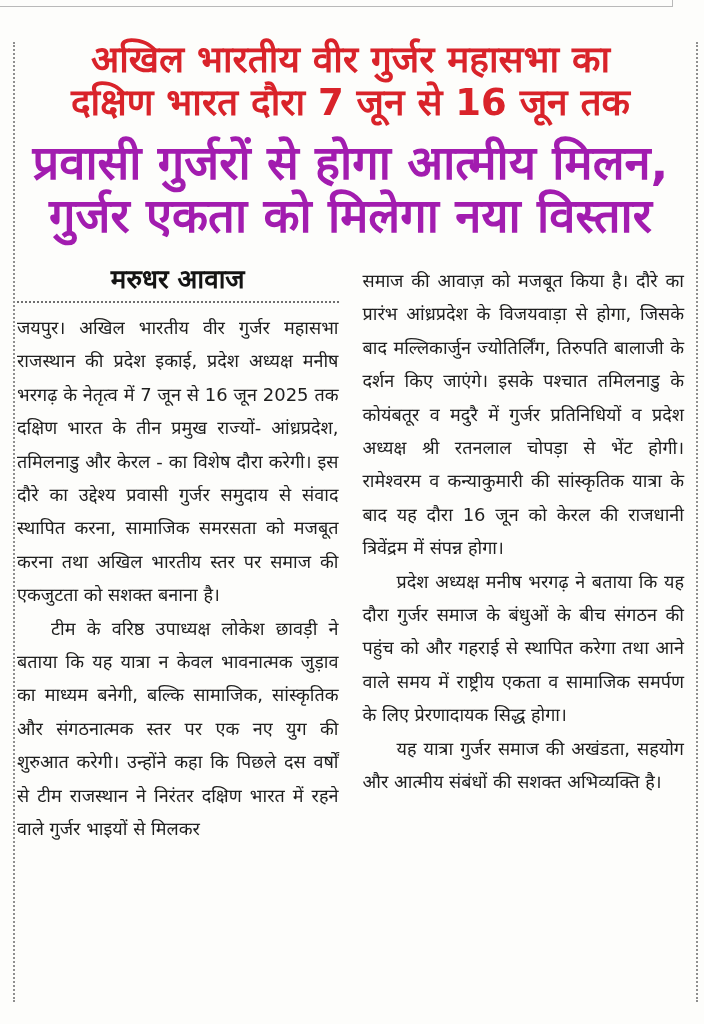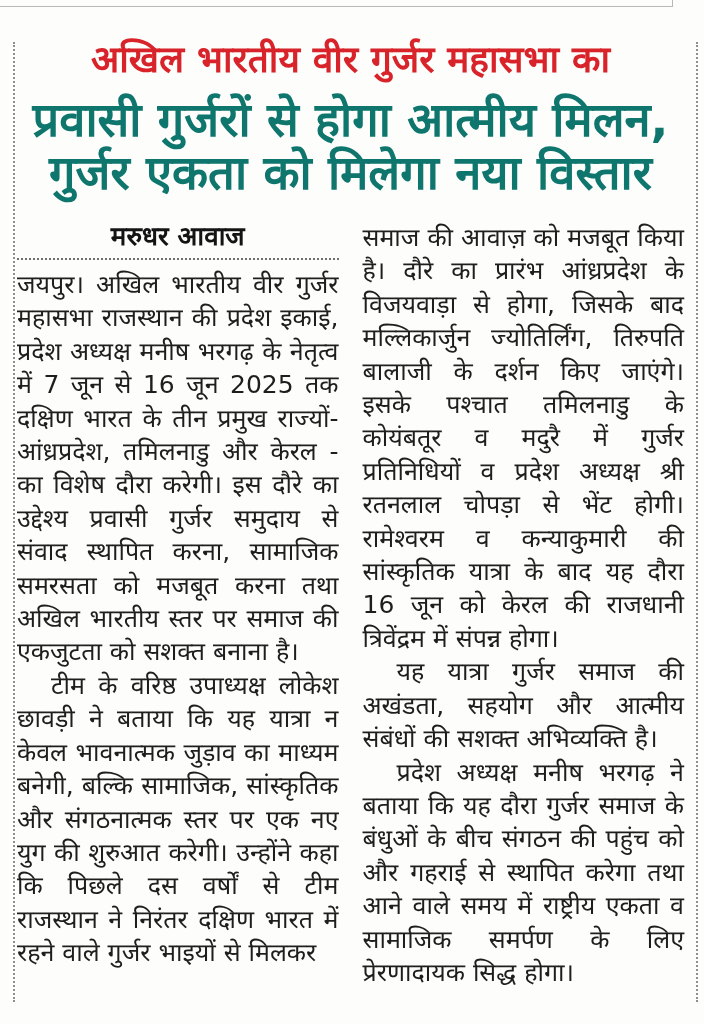--- a/index.html
+++ b/index.html
@@ -48,21 +48,21 @@
     font-weight: bold;
     color: var(--kicker-red, #d9232a);
     font-size: 37px;
     line-height: 43px;
     letter-spacing: 0px;
   }
   .headline {
     margin-top: 12px;
     text-align: center;
     font-weight: bold;
-    color: #0f766e;
+    color: #a21caf;
     font-size: 47px;
     line-height: 53px;
   }
 
   .columns {
     display: flex;
     gap: 24px;
     margin-top: 22px;
   }
   .col {
@@ -78,21 +78,21 @@
     color: #141414;
     padding-bottom: 7px;
   }
   .byline-rule {
     border-bottom: 2px dotted #6f6f6f;
     margin-bottom: 8px;
   }
 
   .body-text p {
     margin: 0;
-    font-size: 25px;
+    font-size: 18px;
     line-height: 33.4px;
     text-align: justify;
     color: #1e1e1e;
   }
   .body-text p.indent {
     text-indent: 34px;
   }
   .dateline {
     font-weight: normal;
   }
@@ -102,37 +102,38 @@
 
 <div class="top-hairline"></div>
 <div class="top-hairline-stub"></div>
 <div class="edge-rule left"></div>
 <div class="edge-rule right"></div>
 
 <div class="clip">
 
   <div class="kicker">
     <div>अखिल भारतीय वीर गुर्जर महासभा का</div>
+    <div>दक्षिण भारत दौरा 7 जून से 16 जून तक</div>
   </div>
 
   <div class="headline">
     <div>प्रवासी गुर्जरों से होगा आत्मीय मिलन,</div>
     <div>गुर्जर एकता को मिलेगा नया विस्तार</div>
   </div>
 
   <div class="columns body-text">
 
     <div class="col">
       <div class="byline">मरुधर आवाज</div>
       <div class="byline-rule"></div>
       <p><span class="dateline">जयपुर।</span><span> अखिल भारतीय वीर गुर्जर महासभा राजस्थान की प्रदेश इकाई, प्रदेश अध्यक्ष मनीष भरगढ़ के नेतृत्व में 7 जून से 16 जून 2025 तक दक्षिण भारत के तीन प्रमुख राज्यों- आंध्रप्रदेश, तमिलनाडु और केरल - का विशेष दौरा करेगी। इस दौरे का उद्देश्य प्रवासी गुर्जर समुदाय से संवाद स्थापित करना, सामाजिक समरसता को मजबूत करना तथा अखिल भारतीय स्तर पर समाज की एकजुटता को सशक्त बनाना है।</span></p>
       <p class="indent">टीम के वरिष्ठ उपाध्यक्ष लोकेश छावड़ी ने बताया कि यह यात्रा न केवल भावनात्मक जुड़ाव का माध्यम बनेगी, बल्कि सामाजिक, सांस्कृतिक और संगठनात्मक स्तर पर एक नए युग की शुरुआत करेगी। उन्होंने कहा कि पिछले दस वर्षों से टीम राजस्थान ने निरंतर दक्षिण भारत में रहने वाले गुर्जर भाइयों से मिलकर</p>
     </div>
 
     <div class="col">
       <p>समाज की आवाज़ को मजबूत किया है। दौरे का प्रारंभ आंध्रप्रदेश के विजयवाड़ा से होगा, जिसके बाद मल्लिकार्जुन ज्योतिर्लिंग, तिरुपति बालाजी के दर्शन किए जाएंगे। इसके पश्चात तमिलनाडु के कोयंबतूर व मदुरै में गुर्जर प्रतिनिधियों व प्रदेश अध्यक्ष श्री रतनलाल चोपड़ा से भेंट होगी। रामेश्वरम व कन्याकुमारी की सांस्कृतिक यात्रा के बाद यह दौरा 16 जून को केरल की राजधानी त्रिवेंद्रम में संपन्न होगा।</p>
+      <p class="indent">प्रदेश अध्यक्ष मनीष भरगढ़ ने बताया कि यह दौरा गुर्जर समाज के बंधुओं के बीच संगठन की पहुंच को और गहराई से स्थापित करेगा तथा आने वाले समय में राष्ट्रीय एकता व सामाजिक समर्पण के लिए प्रेरणादायक सिद्ध होगा।</p>
       <p class="indent">यह यात्रा गुर्जर समाज की अखंडता, सहयोग और आत्मीय संबंधों की सशक्त अभिव्यक्ति है।</p>
-      <p class="indent">प्रदेश अध्यक्ष मनीष भरगढ़ ने बताया कि यह दौरा गुर्जर समाज के बंधुओं के बीच संगठन की पहुंच को और गहराई से स्थापित करेगा तथा आने वाले समय में राष्ट्रीय एकता व सामाजिक समर्पण के लिए प्रेरणादायक सिद्ध होगा।</p>
     </div>
 
   </div>
 
 </div>
 
 </body></html>

